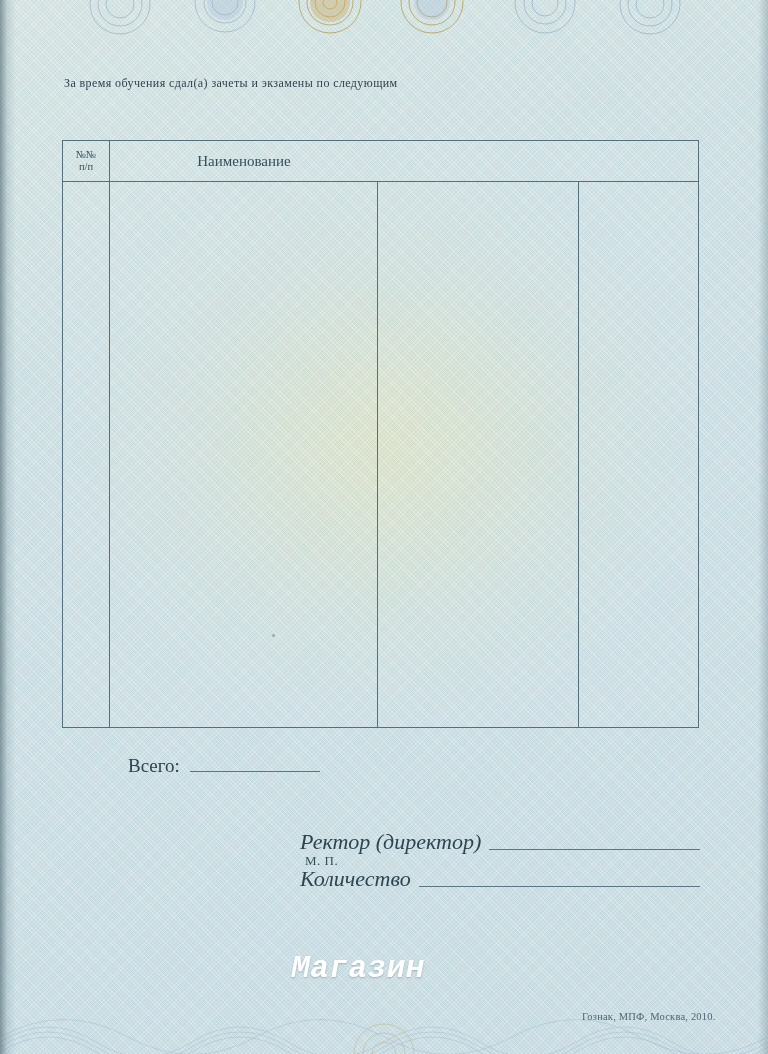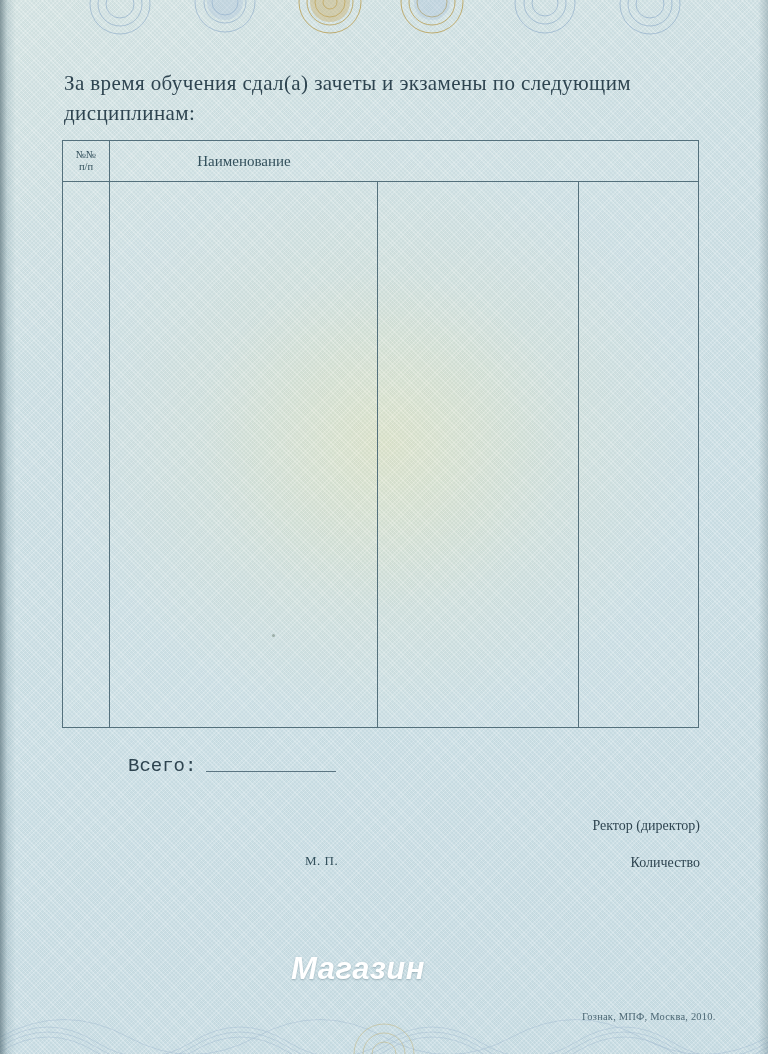--- a/index.html
+++ b/index.html
@@ -64,21 +64,21 @@
     width: 768px; height: 70px;
     overflow: hidden;
   }
 
   
   .heading {
     position: absolute;
     left: 64px;
     top: 68px;
     width: 650px;
-    font-size: 21px;
+    font-size: 12px;
     line-height: 30px;
     letter-spacing: 0.4px;
     color: #2e4450;
   }
   .heading .l2 { display: block; }
 
   #grades-table {
     position: absolute;
     left: 62px;
     top: 140px;
@@ -119,44 +119,43 @@
   .hcell.small { font-size: 10.5px; line-height: 12px; }
 
   .totals {
     position: absolute;
     left: 128px;
     top: 755px;
     font-size: 19px;
     color: #2e4450;
     display: flex;
     align-items: flex-end;
-    font-family: Liberation Mono, monospace;
   }
   .totals .rule {
     display: inline-block;
     width: 130px;
     border-bottom: 1.2px solid #5b7582;
     margin-left: 10px;
     margin-bottom: 5px;
   }
 
   .sign-block {
     position: absolute;
     left: 300px;
     top: 818px;
     width: 400px;
     color: #2e4450;
   }
   .sign-row {
     display: flex;
     align-items: flex-end;
     height: 37px;
-    font-size: 14px;
+    font-size: 22px;
+    font-style: italic;
     font-family: "Liberation Serif", serif;
-    flex-direction: column;
   }
   .sign-row .label { white-space: nowrap; }
   .sign-row .rule {
     flex: 1 1 auto;
     border-bottom: 1.2px solid #5b7582;
     margin-left: 8px;
     margin-bottom: 5px;
   }
   .mp {
     position: absolute;
@@ -166,21 +165,21 @@
     color: #33505c;
     letter-spacing: 0.5px;
   }
 
   .watermark {
     position: absolute;
     left: 0;
     top: 950px;
     width: 716px;
     text-align: center;
-    font-family: Liberation Sans, sans-serif;
+    font-family: Liberation Mono, monospace;
     font-weight: bold;
     font-style: italic;
     font-size: 31px;
     line-height: 38px;
     color: #ffffff;
     text-shadow: 0 1px 2px rgba(90,120,130,0.45);
     letter-spacing: 0.5px;
   }
 
   .printer-mark {
@@ -238,21 +237,20 @@
       </g>
       <g fill="#9fbbd8" opacity="0.30">
         <circle cx="225" cy="2" r="18"></circle>
         <circle cx="432" cy="2" r="18"></circle>
       </g>
     </svg>
   </div>
 
   <div class="heading">
     <span>За время обучения сдал(а) зачеты и экзамены по следующим</span>
-    <span class="l2">дисциплинам:</span>
   </div>
 
   <div id="grades-table">
     <div id="table-head">
       <div class="hcell col-num small">
         <div>
           <div>№№</div>
           <div>п/п</div>
         </div>
       </div>

